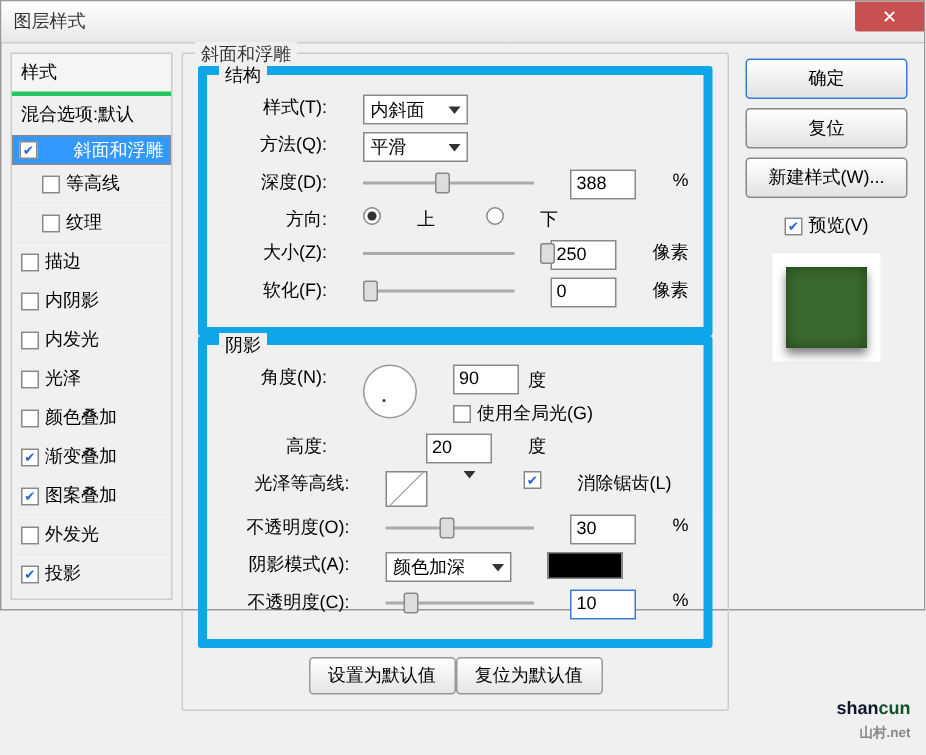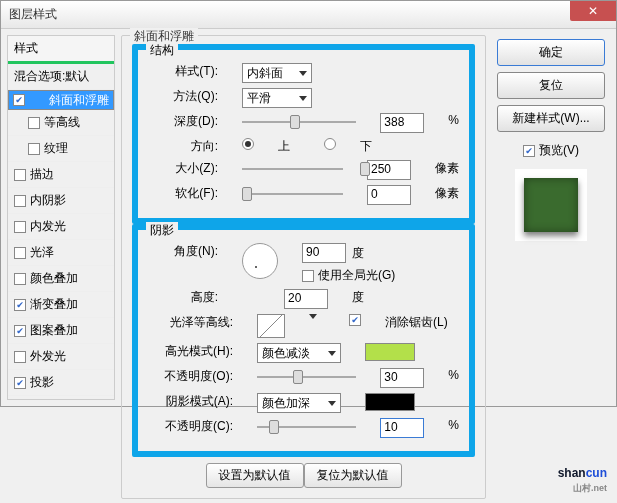--- a/index.html
+++ b/index.html
@@ -190,28 +190,20 @@
             <span>度</span>
           </div>
           <div class="frow">
             <span class="lbl-s">光泽等高线:</span>
             <div class="contour"></div>
               <span class="caret"></span>
             <span class="cb" style="margin-left:8px">✔</span>
             <span>消除锯齿(L)</span>
           </div>
           <div class="frow">
-            <span class="lbl-s">高光模式(H):</span>
-            <div class="sel" style="min-width:84px">
-                <span>颜色减淡</span>
-                <span class="caret"></span>
-              </div>
-            <div class="swatch" style="background:#b3e04a"></div>
-          </div>
-          <div class="frow">
             <span class="lbl-s">不透明度(O):</span>
             <div class="slider">
                 <div class="track"></div>
                 <div class="thumb" style="left:36px"></div>
               </div>
             <div class="num">30</div>
             <span>%</span>
           </div>
           <div class="frow">
             <span class="lbl-s">阴影模式(A):</span>
@@ -245,14 +237,14 @@
       <div class="rbtn">新建样式(W)...</div>
       <div style="display:flex;gap:4px;align-items:center;margin-top:4px">
         <span class="cb">✔</span>
         <span>预览(V)</span>
       </div>
       <div class="prev">
           <div class="prev-img"></div>
         </div>
     </div>
   </div>
-  <div class="wm"><span>shan</span><span style="color:#1d4ed8">cun</span><small>山村.net</small></div>
+  <div class="wm"><span>shan</span><span style="color:#14532d">cun</span><small>山村.net</small></div>
 </div>
 
 </body></html>

